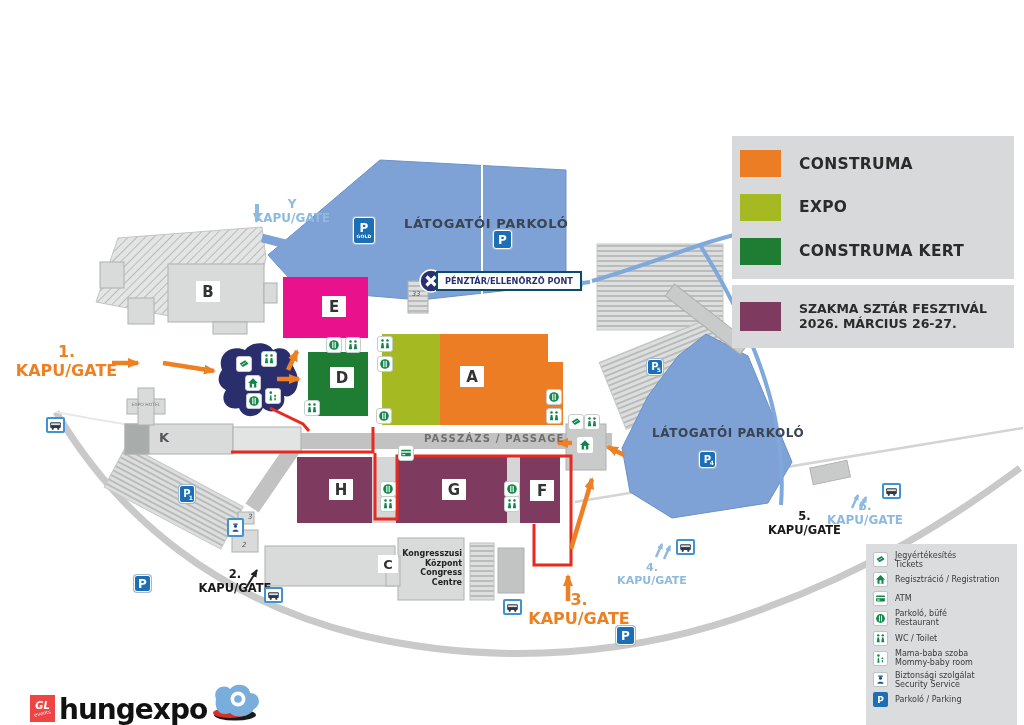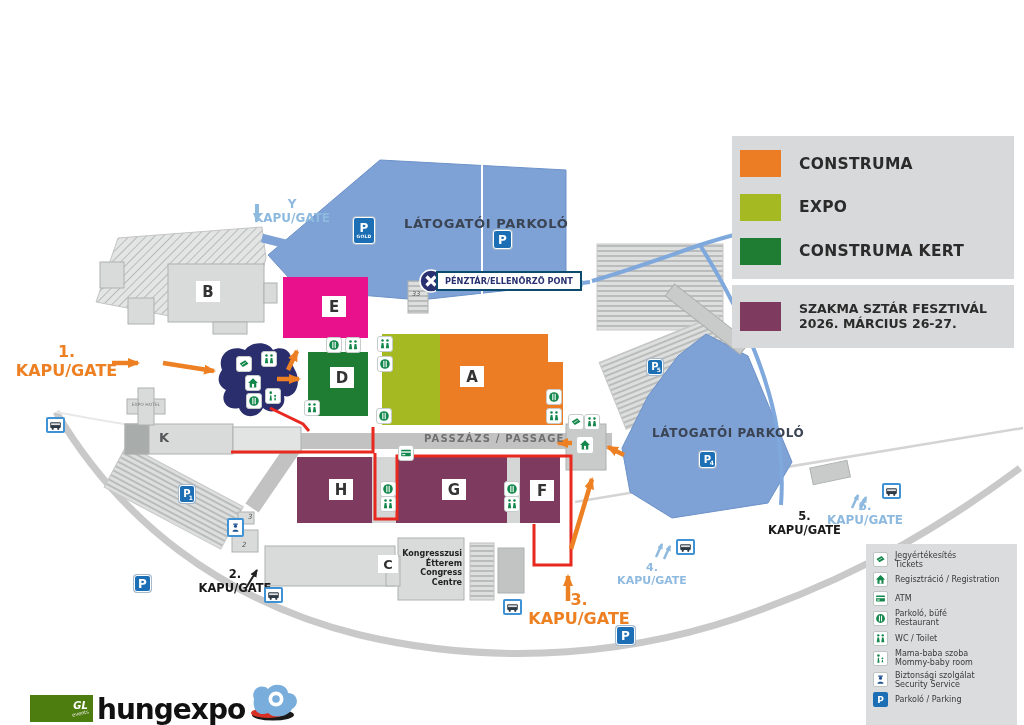--- a/index.html
+++ b/index.html
@@ -57,22 +57,22 @@
   #fac{left:866px;top:544px;width:151px;height:185px;background:#DBDCDD;display:flex;flex-direction:column;
        justify-content:space-around;padding:5px 4px 20px 7px;box-sizing:border-box;}
   .frow{display:flex;align-items:center;}
   .frow .fic{width:15px;height:15px;background:#fff;border:1px solid #BFC5C3;border-radius:2px;margin-right:7px;
              display:flex;align-items:center;justify-content:center;flex:0 0 auto;box-sizing:border-box;}
   .frow .fic svg{width:11px;height:11px;display:block;}
   .frow .ftx{font-size:8px;color:#3A3A3A;line-height:1.15;}
   .frow .fic.pk{background:#1C6FB5;color:#fff;font-size:9px;font-weight:bold;border:none;}
   
   #logo{position:absolute;left:30px;top:678px;display:flex;align-items:flex-end;}
-  #glsq{width:25px;height:27px;background:#4d7c0f;color:#fff;display:flex;flex-direction:column;
-        align-items:center;justify-content:center;margin-right:4px;padding-left:38px;}
+  #glsq{width:25px;height:27px;background:#ef4444;color:#fff;display:flex;flex-direction:column;
+        align-items:center;justify-content:center;margin-right:4px;}
   #glsq .g1{font-size:10px;font-weight:bold;font-style:italic;line-height:1;}
   #glsq .g2{font-size:5px;transform:rotate(-12deg);line-height:1;opacity:.9;}
   #brand{font-size:28px;font-weight:bold;color:#111;letter-spacing:-1px;line-height:.9;}
   .expo{position:absolute;font-size:4.5px;color:#777;text-align:center;}
   .congress{position:absolute;font-size:8px;font-weight:bold;color:#222;text-align:right;line-height:1.2;}
 </style>
 </head>
 <body>
 
 <div id="canvas">
@@ -268,21 +268,21 @@
   <div class="hall-tag" style="left:330px;top:367px;">D</div>
   <div class="hall-tag" style="left:460px;top:366px;">A</div>
   <div class="hall-tag" style="left:329px;top:479px;">H</div>
   <div class="hall-tag" style="left:442px;top:479px;">G</div>
   <div class="hall-tag" style="left:530px;top:480px;">F</div>
   <div class="hall-tag" style="left:378px;top:555px;width:20px;height:18px;font-size:13px;">C</div>
   <div class="hall-tag" style="left:155px;top:428px;width:18px;height:18px;font-size:13px;background:transparent;color:#55585A;">K</div>
 
   <div class="congress" style="left:400px;top:549px;width:62px;">
     <div>Kongresszusi</div>
-    <div>Étterem</div>
+    <div>Központ</div>
     <div>Congress</div>
     <div>Centre</div>
   </div>
 
   <div class="expo" style="left:126px;top:402px;width:40px;">EXPO HOTEL</div>
   <div class="tinylbl" style="left:412px;top:290px;font-size:6.5px;">33</div>
   <div class="tinylbl" style="left:248px;top:513px;">3</div>
   <div class="tinylbl" style="left:242px;top:541px;">2</div>
 
   <div class="gate orange" style="left:14px;top:342px;width:105px;">

